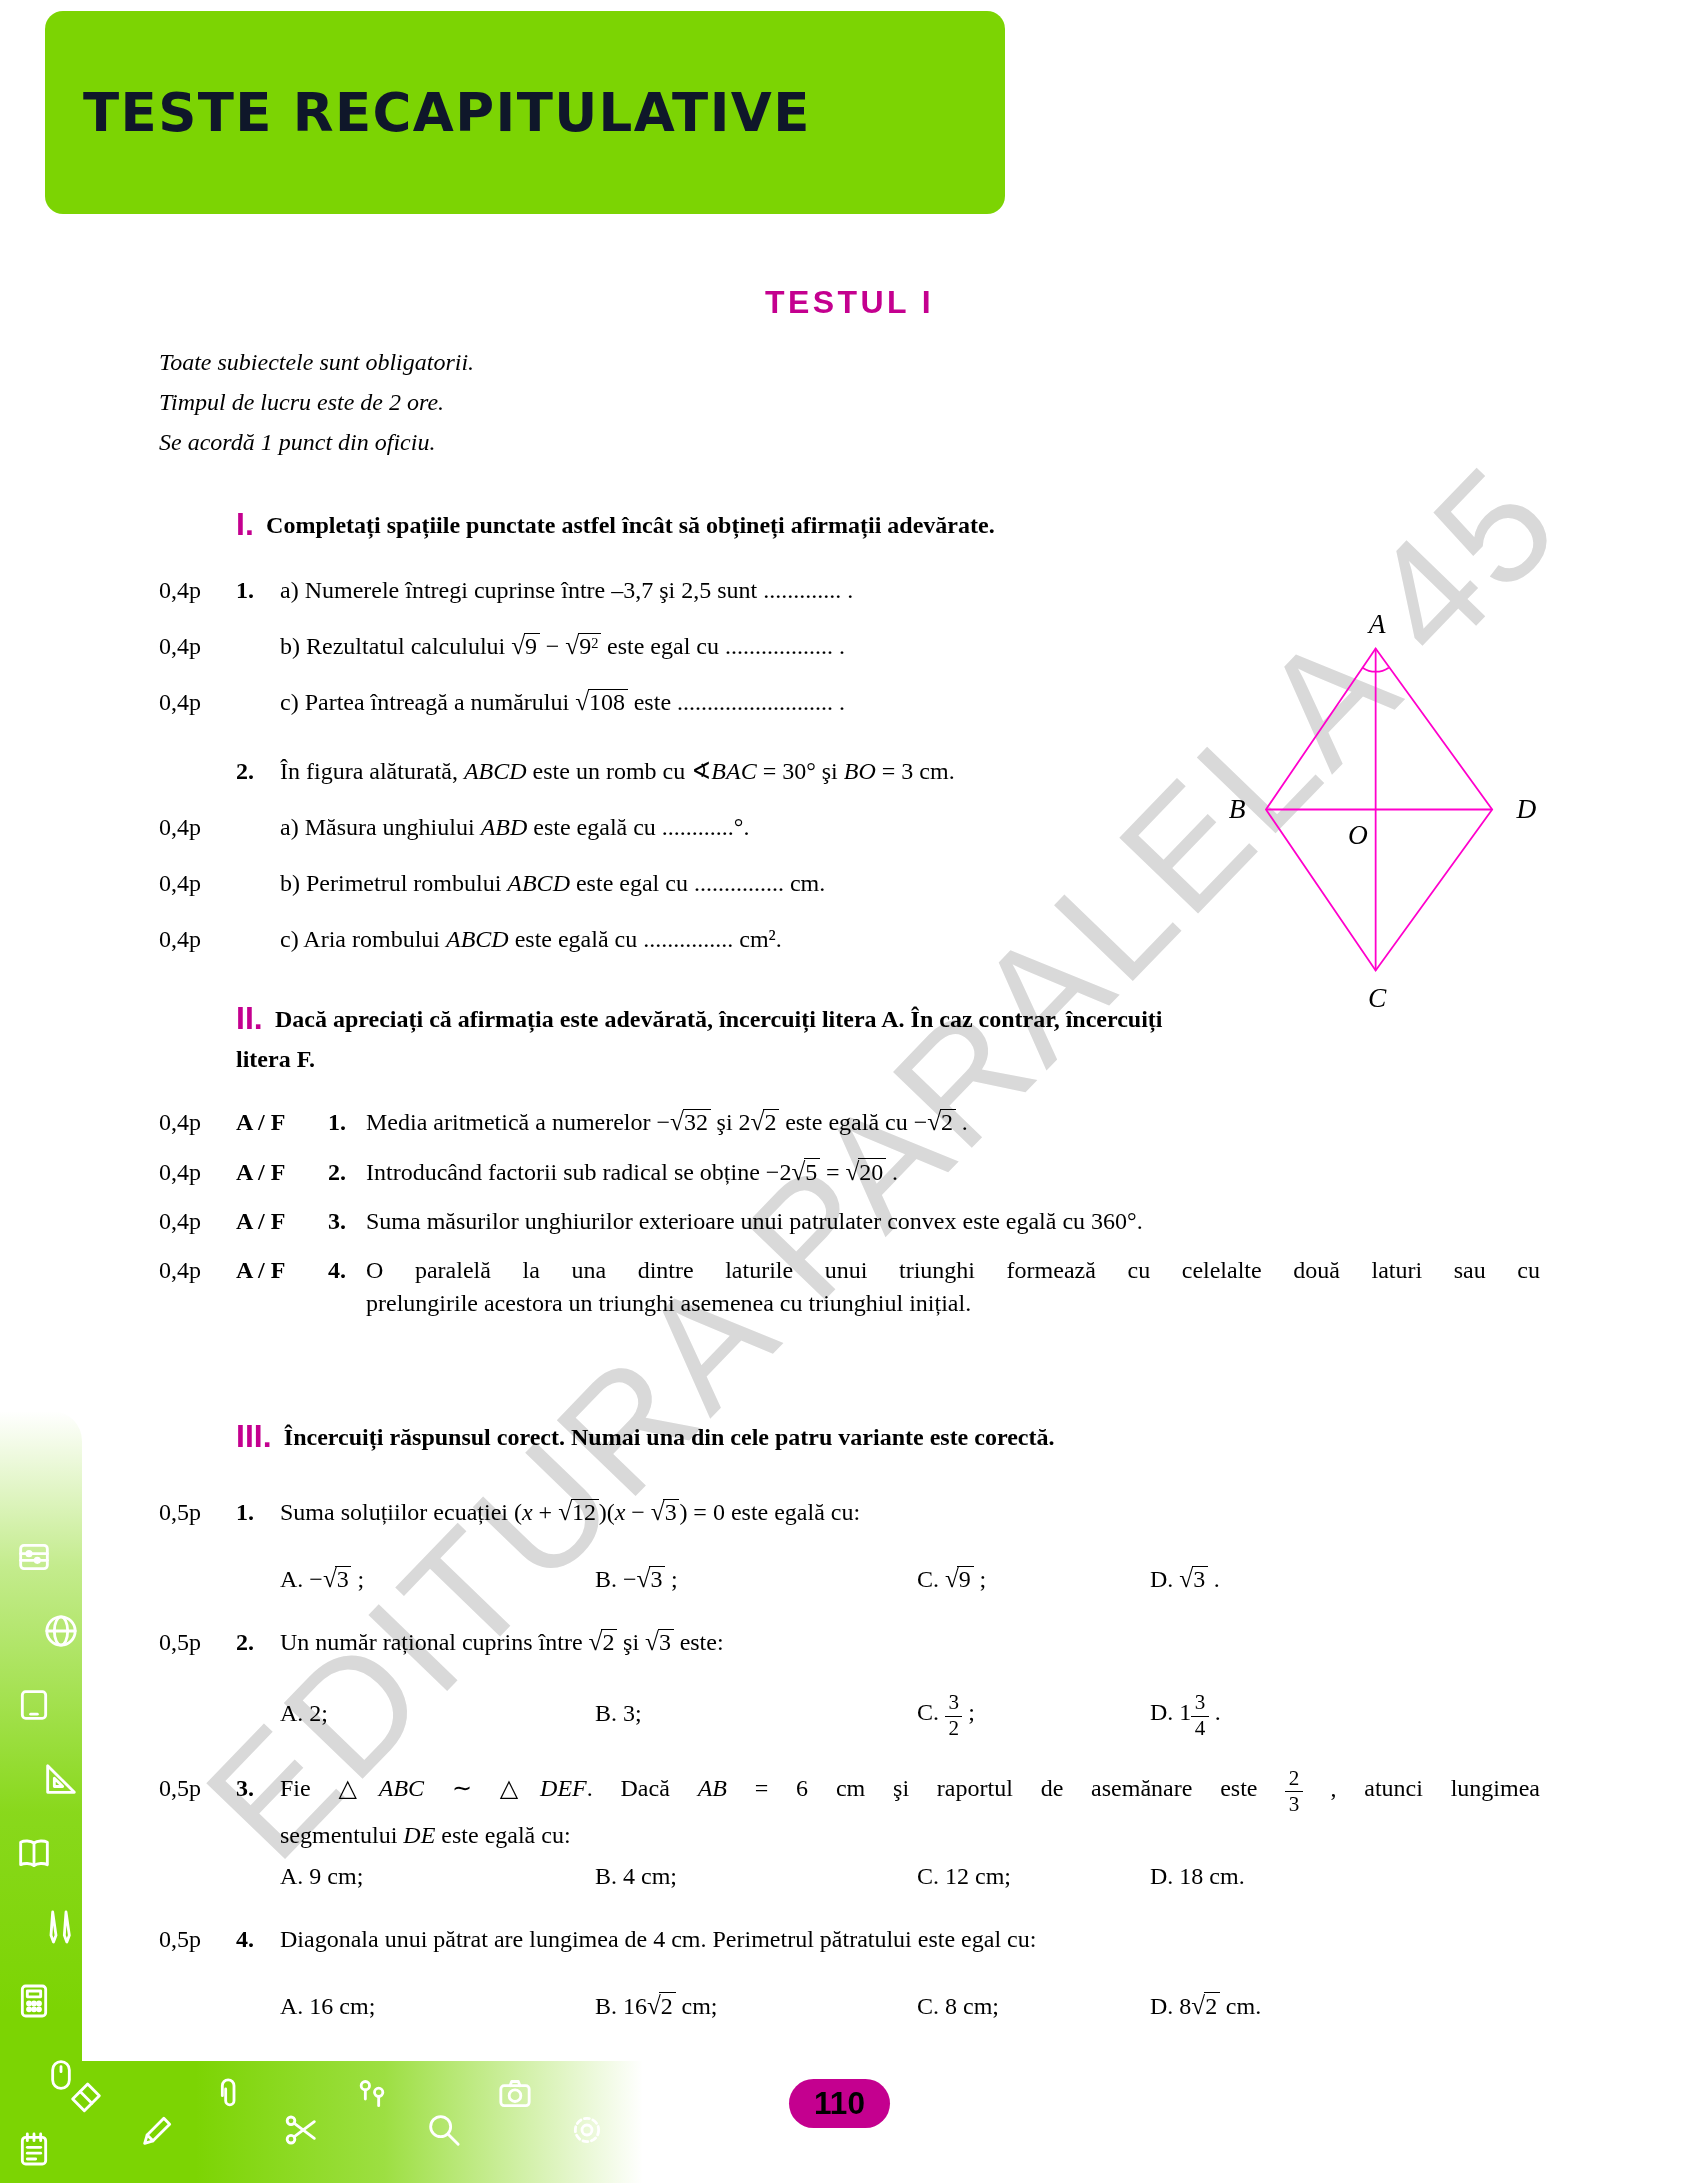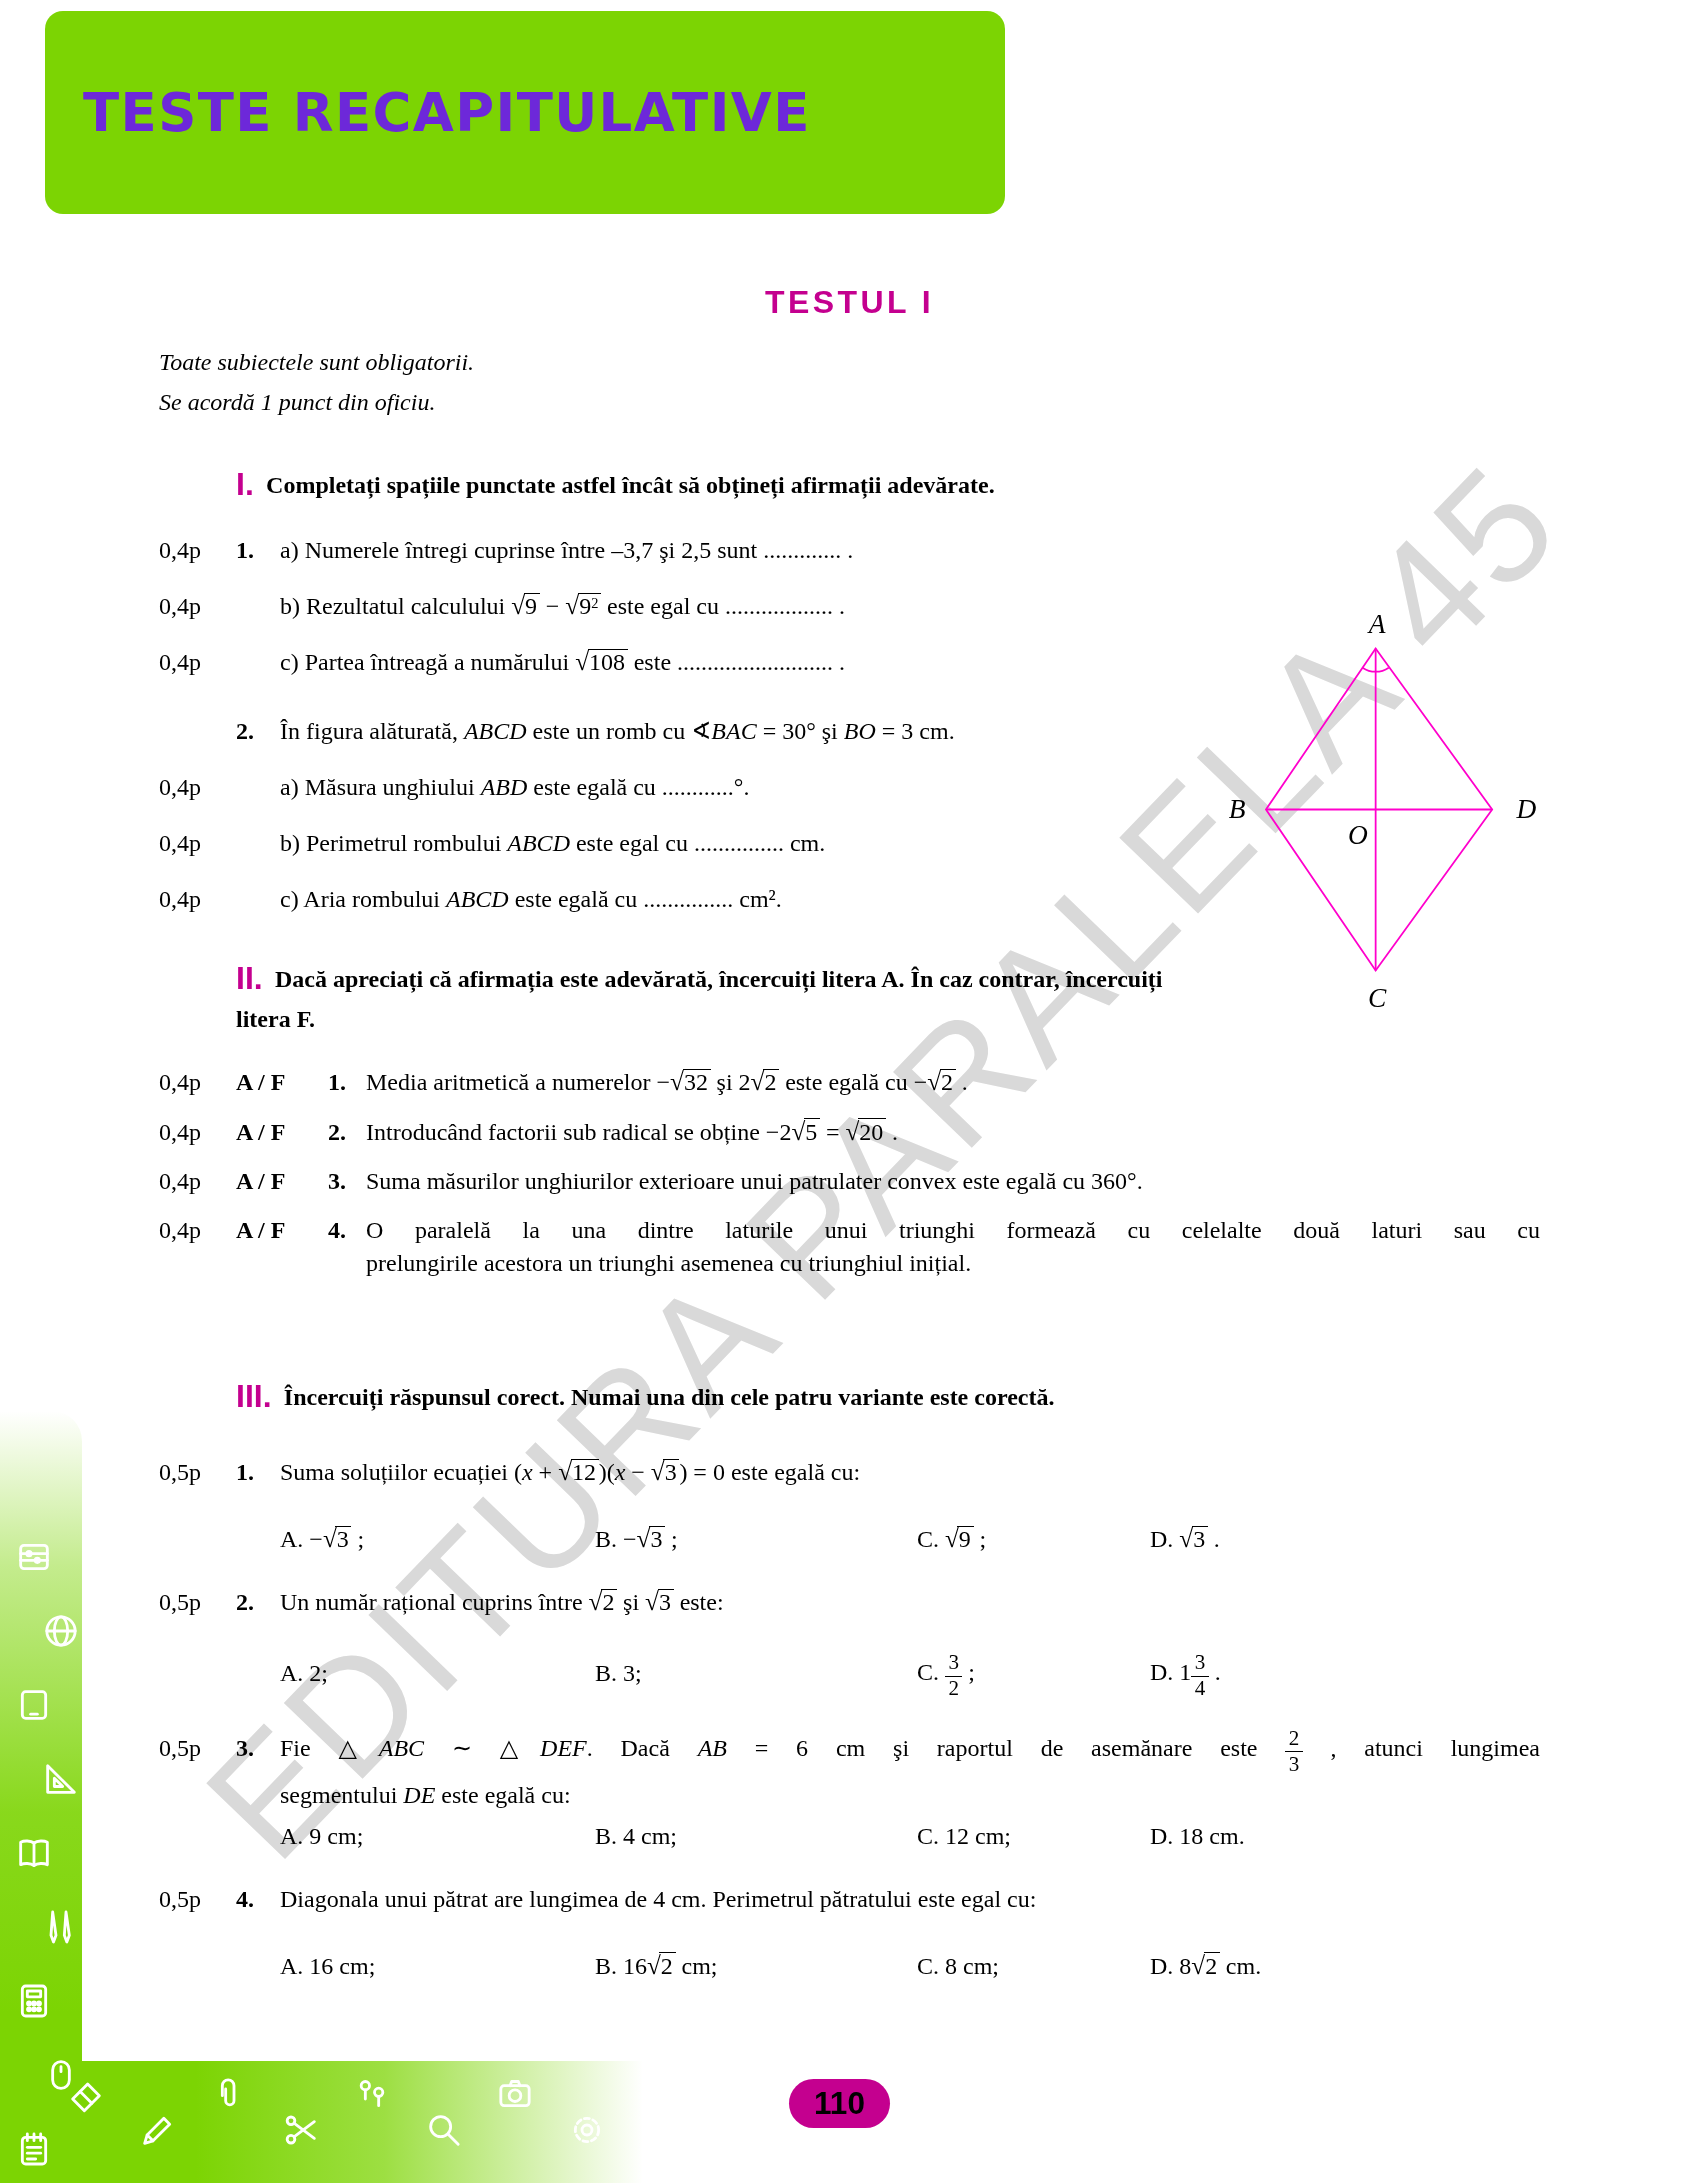--- a/index.html
+++ b/index.html
@@ -9,21 +9,21 @@
     background:#ffffff;color:#000;
     font-family:"Liberation Serif",serif;font-size:24px;
   }
   
   .banner{
     position:absolute;left:45px;top:11px;width:960px;height:203px;
     background:#7cd403;border-radius:18px;display:flex;align-items:center;z-index:2;
   }
   .banner-title{
     font-family:"DejaVu Sans",sans-serif;font-weight:bold;font-size:53px;
-    letter-spacing:1.4px;padding-left:38px;color:#6d28d9;
+    letter-spacing:1.4px;padding-left:38px;color:#0f172a;
   }
   
   .watermark{
     position:absolute;left:171px;top:1767px;transform:rotate(-46deg);transform-origin:0 0;
     font-family:"Liberation Sans",sans-serif;font-size:159px;letter-spacing:5.5px;
     color:#d9d9d9;white-space:nowrap;z-index:1;
   }
   
   .content{position:absolute;left:12px;top:0;width:1668px;padding:0 140px 0 147px;z-index:2}
   .test-title{
@@ -212,20 +212,21 @@
   <text x="204" y="360">O</text>
   <text x="232" y="598">C</text>
 </svg>
 
 <div class="content">
 
   <div class="test-title">TESTUL  I</div>
 
   <div class="intro">
     <div>Toate subiectele sunt obligatorii.</div>
+    <div>Timpul de lucru este de 2 ore.</div>
     <div>Se acordă 1 punct din oficiu.</div>
   </div>
 
   <div class="sec sec1">
     <div class="sec-head">
       <span class="sec-num">I.</span><span>Completați spațiile punctate astfel încât să obțineți afirmații adevărate.</span>
     </div>
     <div class="itm">
       <span class="score">0,4p</span>
       <span class="num">1.</span>

